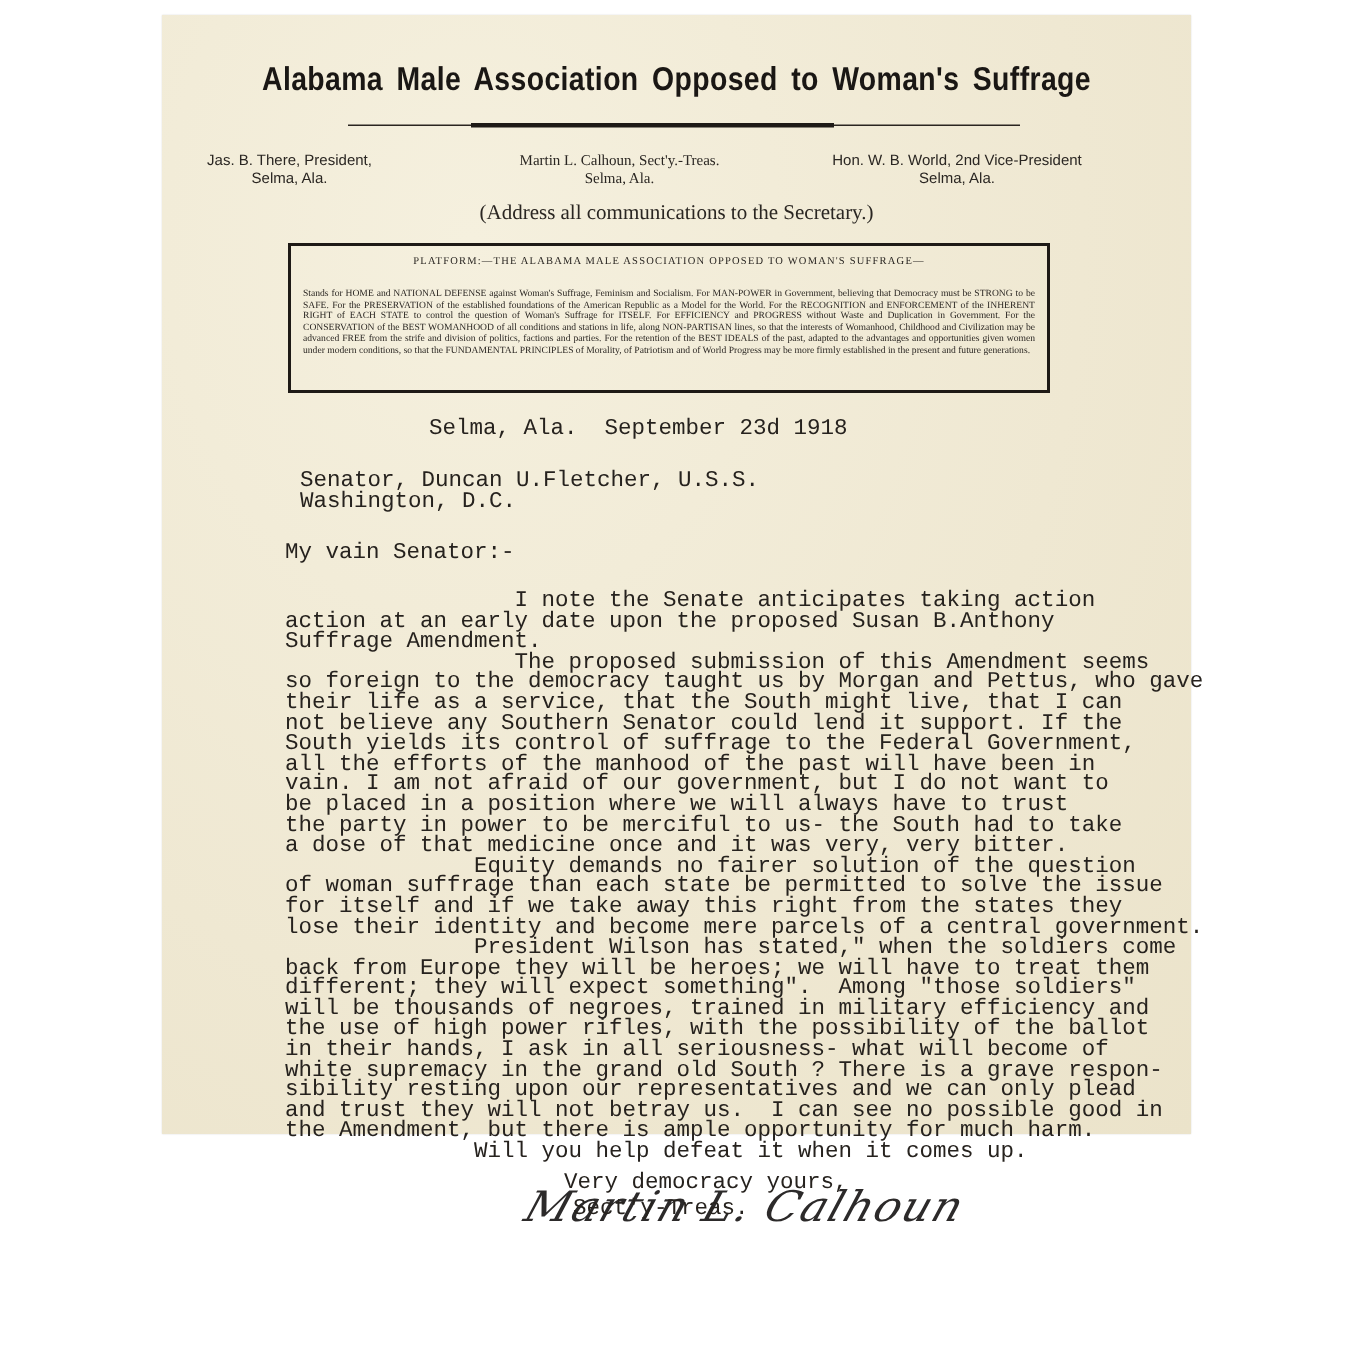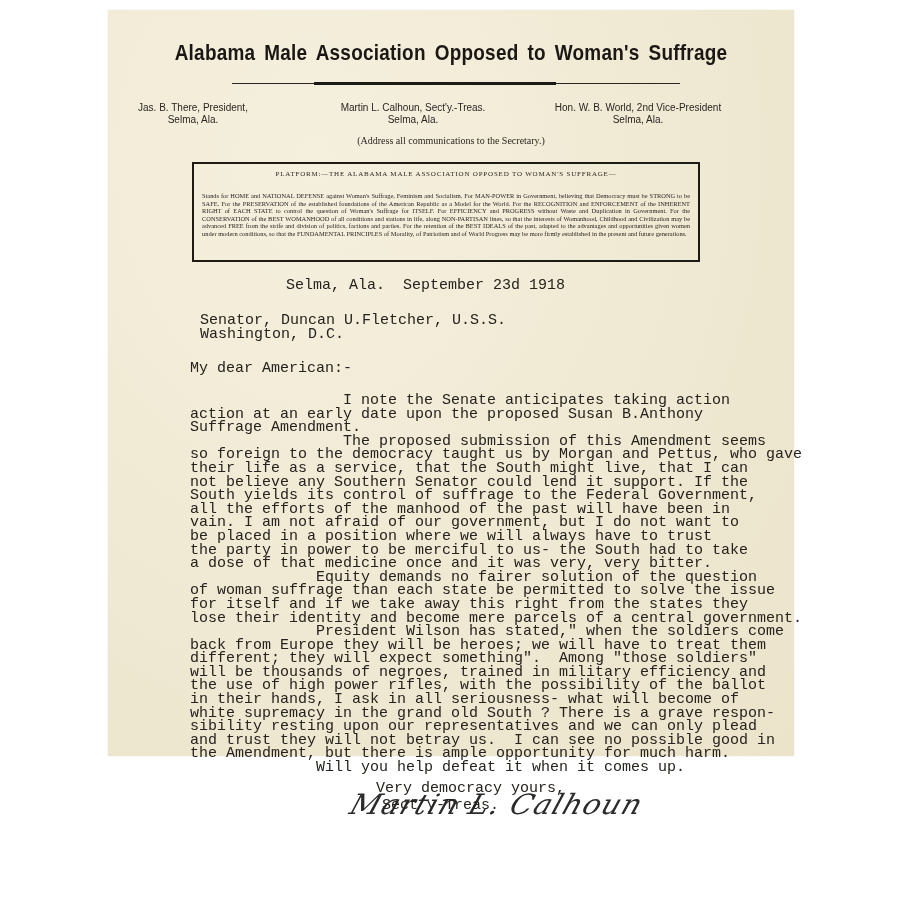--- a/index.html
+++ b/index.html
@@ -21,25 +21,25 @@
     position:absolute; left:124px; width:448px; top:73px; height:1px; background:#2a2520;
   }
   .rule-thick {
     position:absolute; left:206px; width:242px; top:72px; height:3px; background:#1e1a16;
   }
   .officer {
     position:absolute; top:92px; font-family:"Liberation Sans", sans-serif;
     font-size:10px; color:#2a2622; line-height:12px; text-align:center;
   }
   .officer.o1 { left:10px; width:150px; }
-  .officer.o2 { left:230px; width:150px; }
+  .officer.o2 { left:230px; width:150px;font-family:Liberation Serif, serif; }
   .officer.o3 { left:430px; width:200px; }
   .address {
     position:absolute; top:125px; left:0; width:686px; text-align:center;
-    font-family:"Liberation Serif", serif; font-size:10px; color:#2a2622;
+    font-family:"Liberation Serif", serif; font-size:14px; color:#2a2622;
   }
   .platform {
     position:absolute; left:84px; top:152px; width:508px; height:100px;
     border:2px solid #1e1a16; box-sizing:border-box; padding:4px 8px;
   }
   .platform .ph {
     font-family:"Liberation Serif", serif; font-size:7px; text-align:center;
     letter-spacing:0.8px; color:#2a2622; margin-top:2px; margin-bottom:14px;
   }
   .platform .pb {
@@ -86,21 +86,21 @@
   <div class="address">(Address all communications to the Secretary.)</div>
 
   <div class="platform">
     <div class="ph">PLATFORM:—THE ALABAMA MALE ASSOCIATION OPPOSED TO WOMAN'S SUFFRAGE—</div>
     <div class="pb">Stands for HOME and NATIONAL DEFENSE against Woman's Suffrage, Feminism and Socialism. For MAN-POWER in Government, believing that Democracy must be STRONG to be SAFE. For the PRESERVATION of the established foundations of the American Republic as a Model for the World. For the RECOGNITION and ENFORCEMENT of the INHERENT RIGHT of EACH STATE to control the question of Woman's Suffrage for ITSELF. For EFFICIENCY and PROGRESS without Waste and Duplication in Government. For the CONSERVATION of the BEST WOMANHOOD of all conditions and stations in life, along NON-PARTISAN lines, so that the interests of Womanhood, Childhood and Civilization may be advanced FREE from the strife and division of politics, factions and parties. For the retention of the BEST IDEALS of the past, adapted to the advantages and opportunities given women under modern conditions, so that the FUNDAMENTAL PRINCIPLES of Morality, of Patriotism and of World Progress may be more firmly established in the present and future generations.</div>
   </div>
 
   <div class="typed date">Selma, Ala.  September 23d 1918</div>
   <div class="typed addressee">Senator, Duncan U.Fletcher, U.S.S.
 Washington, D.C.</div>
-  <div class="typed salutation">My dear American:-</div>
+  <div class="typed salutation">My vain Senator:-</div>
   <div class="typed body">                 I note the Senate anticipates taking action
 action at an early date upon the proposed Susan B.Anthony
 Suffrage Amendment.
                  The proposed submission of this Amendment seems
 so foreign to the democracy taught us by Morgan and Pettus, who gave
 their life as a service, that the South might live, that I can
 not believe any Southern Senator could lend it support. If the
 South yields its control of suffrage to the Federal Government,
 all the efforts of the manhood of the past will have been in
 vain. I am not afraid of our government, but I do not want to

